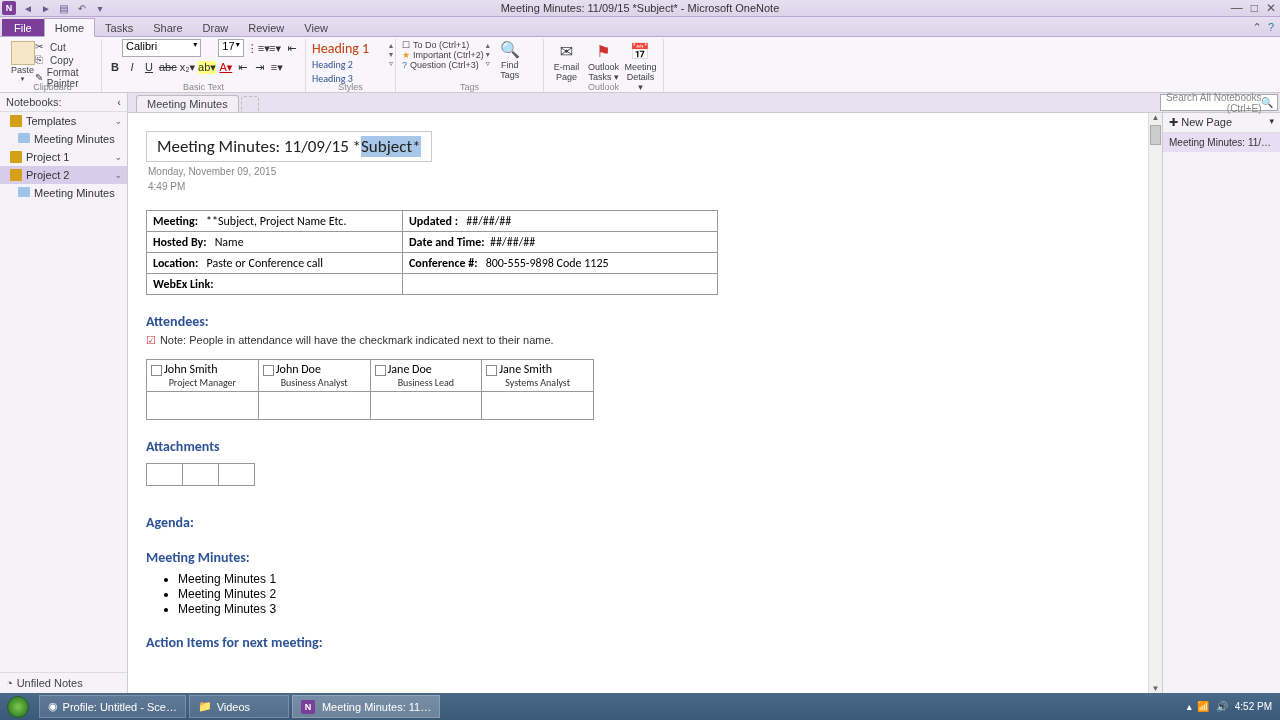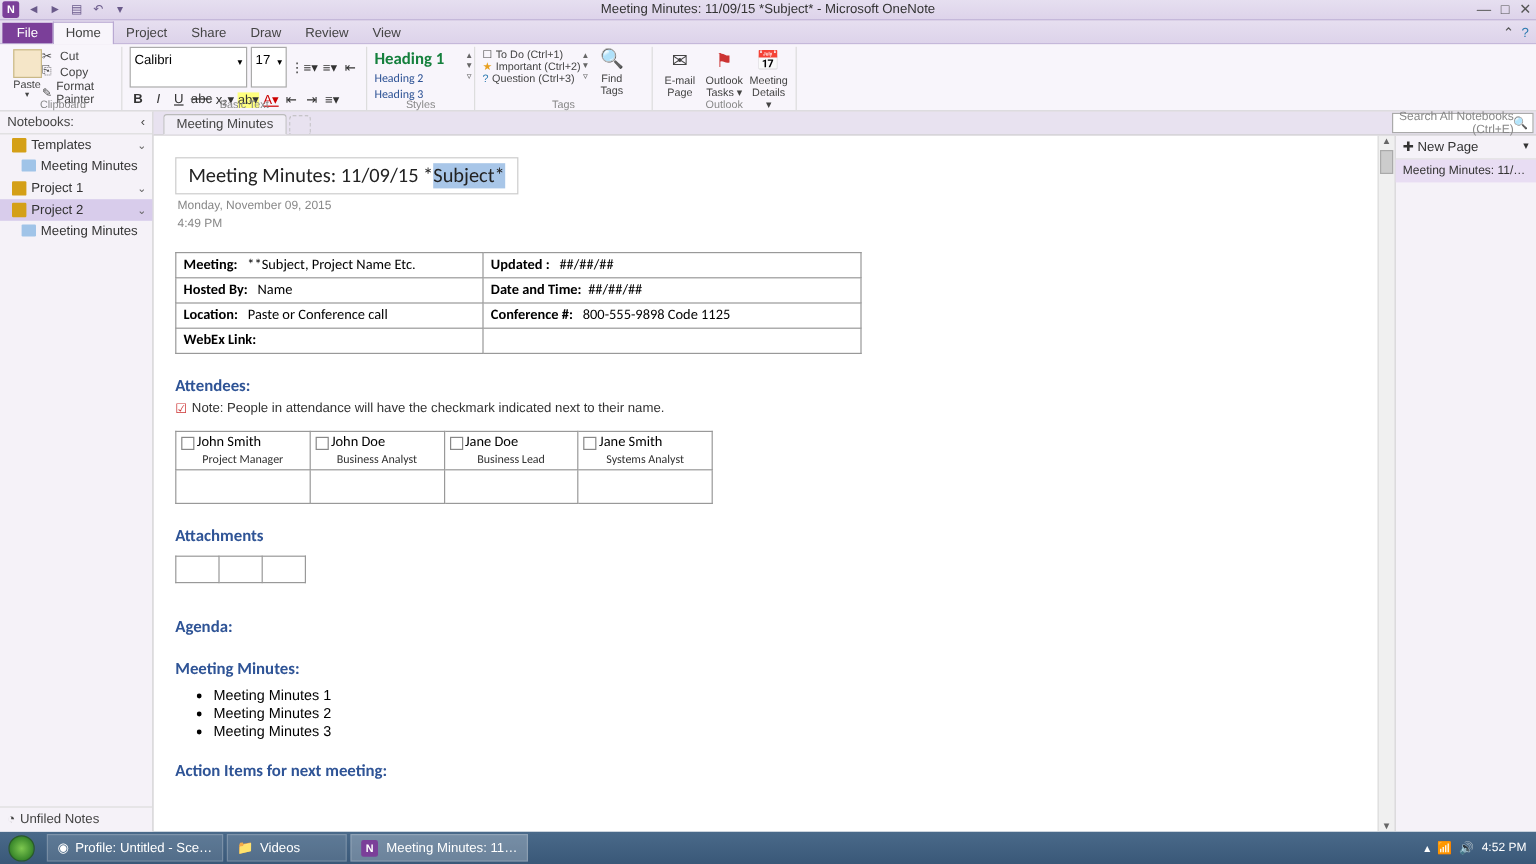--- a/index.html
+++ b/index.html
@@ -17,25 +17,25 @@
 .ribbon { height: 56px; background: #f8f5fb; border-bottom: 1px solid #ccc; display: flex; padding: 2px 4px 0; }
 .rgroup { border-right: 1px solid #ddd; padding: 0 6px; display: flex; flex-direction: column; position: relative; }
 .rgroup-label { position: absolute; bottom: 0; left: 0; right: 0; text-align: center; font-size: 9px; color: #888; }
 .paste-area { display: flex; }
 .paste-big { width: 34px; text-align: center; font-size: 9px; color: #444; }
 .paste-icon { width: 24px; height: 24px; background: #f5e6c8; border: 1px solid #c9b887; margin: 2px auto 0; }
 .clip-small { display: flex; flex-direction: column; gap: 1px; padding-top: 2px; font-size: 10px; color: #444; }
 .clip-row { display: flex; align-items: center; gap: 3px; }
 .mini-icon { width: 12px; height: 12px; display: inline-block; }
 .font-area { display: flex; gap: 3px; align-items: center; }
-.font-combo { height: 18px; border: 1px solid #aaa; background: #fff; font-size: 11px; padding: 16px 3px; display: flex; align-items: flex-end; }
+.font-combo { height: 18px; border: 1px solid #aaa; background: #fff; font-size: 11px; padding: 0 3px; display: flex; align-items: flex-start; margin-left: 14px; }
 .font-btns { display: flex; gap: 3px; margin-top: 4px; font-size: 11px; }
 .fbtn { min-width: 14px; text-align: center; color: #333; }
 .styles-area { display: flex; flex-direction: column; gap: 1px; font-size: 10px; padding-top: 1px; }
-.style-h1 { font-family: Calibri; font-size: 14px; color: #15803d; font-weight: 700; }
+.style-h1 { font-family: Calibri; font-size: 14px; color: #c2410c; font-weight: 400; }
 .style-h { font-family: Calibri; font-size: 10px; color: #2f5496; }
 .tags-area { display: flex; }
 .tag-list { display: flex; flex-direction: column; gap: 0; font-size: 9px; color: #444; padding-top: 1px; }
 .tag-row { display: flex; align-items: center; gap: 3px; white-space: nowrap; }
 .tag-icons { display: flex; gap: 4px; padding-top: 2px; }
 .big-btn { width: 36px; text-align: center; font-size: 9px; color: #444; line-height: 1.1; }
 .big-btn-icon { height: 22px; display: flex; align-items: center; justify-content: center; font-size: 16px; }
 
 .workspace { display: flex; height: calc(720px - 17px - 20px - 56px - 27px); }
 .nb-panel { width: 128px; background: #f5f2f8; border-right: 1px solid #ccc; display: flex; flex-direction: column; }
@@ -105,21 +105,21 @@
   <div class="win-controls">
     <span>—</span>
     <span>□</span>
     <span>✕</span>
   </div>
 </div>
 
 <div class="ribbon-tabs">
   <div class="file-tab">File</div>
   <div class="tab active">Home</div>
-  <div class="tab">Project</div>
+  <div class="tab">Tasks</div>
   <div class="tab">Share</div>
   <div class="tab">Draw</div>
   <div class="tab">Review</div>
   <div class="tab">View</div>
   <div style="margin-left:auto; padding:2px 6px; color:#555;">
     <span>⌃</span>&nbsp;
     <span style="color:#2a7ab0;">?</span>
   </div>
 </div>
 

